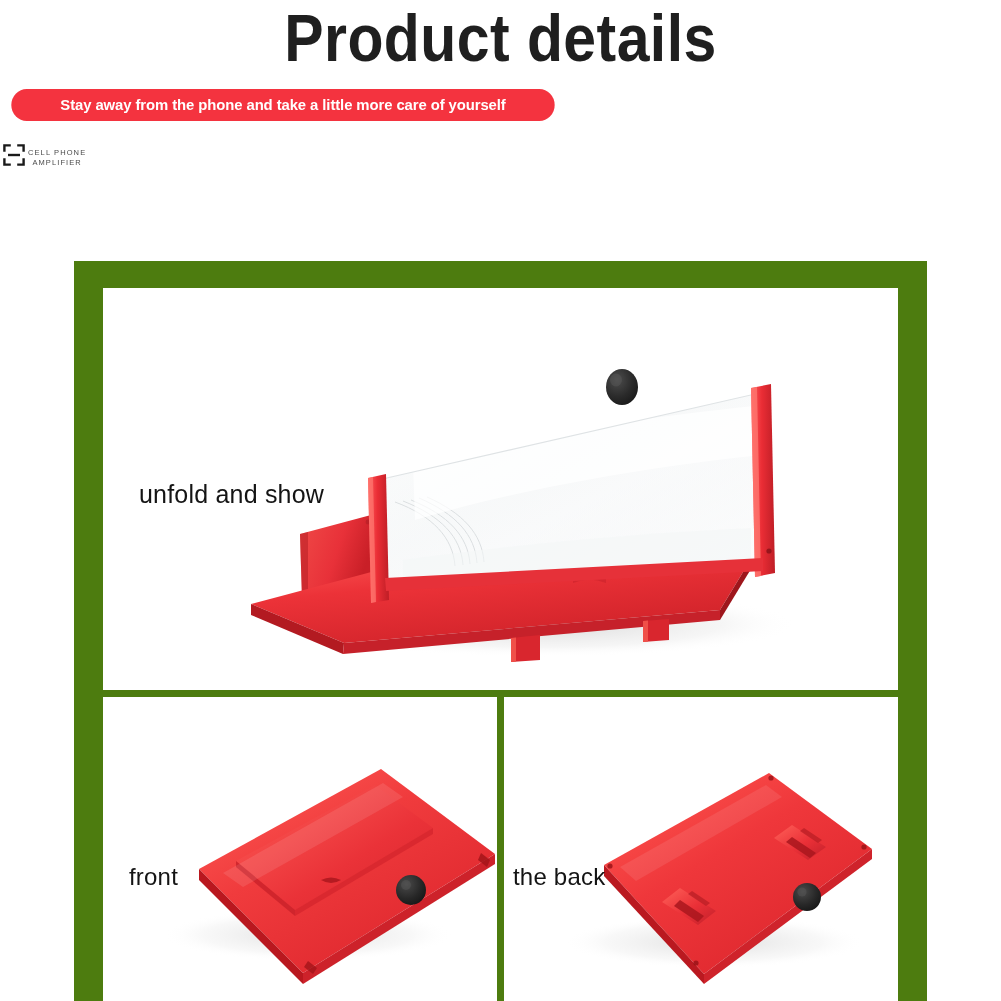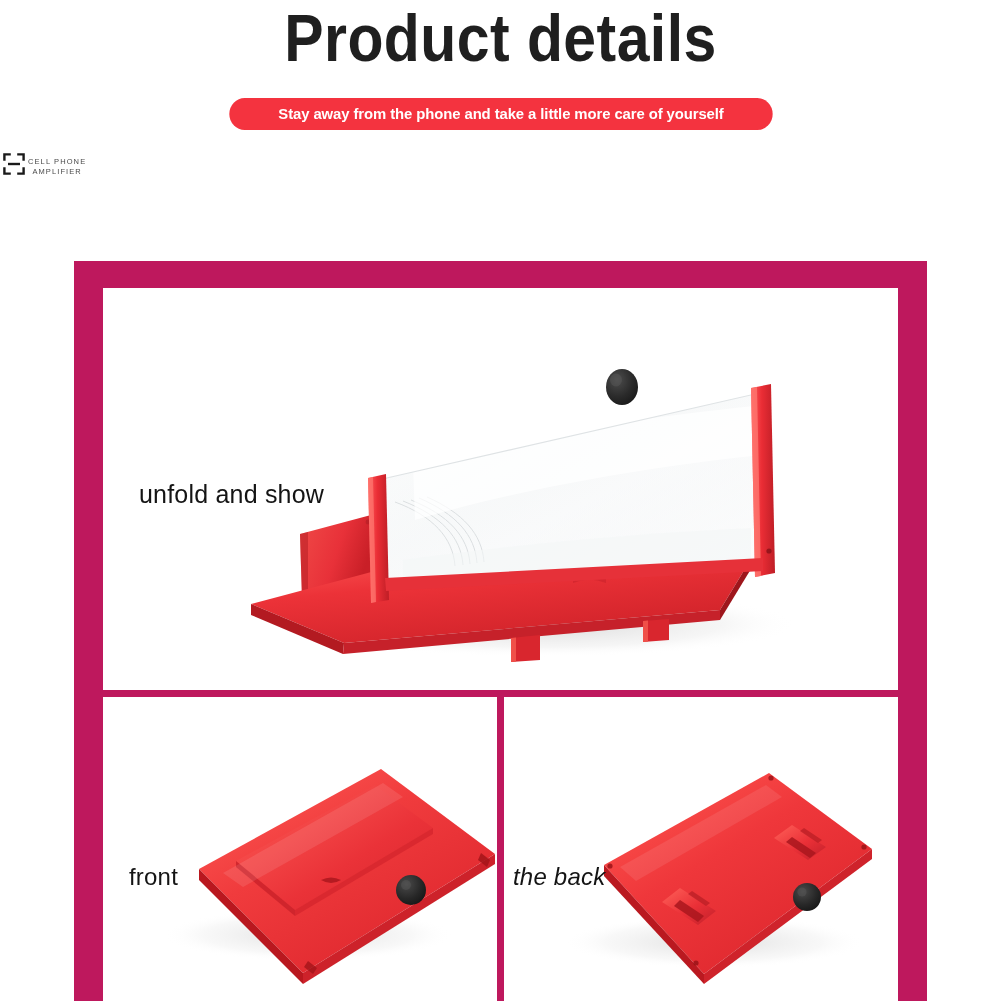--- a/index.html
+++ b/index.html
@@ -28,23 +28,22 @@
     font-size: 67px;
     line-height: 76px;
     font-weight: 700;
     color: #1f1f1f;
     letter-spacing: 0.5px;
     transform: scaleX(0.88);
     transform-origin: center center;
   }
 
   .tagline-wrap {
-    margin-top: 22px;
+    margin-top: 13px;
     display: flex;
-    justify-content: center;
   }
 
   .tagline-badge {
     background: #f4333f;
     color: #ffffff;
     border-radius: 999px;
     height: 32px;
     min-width: 566px;
     display: flex;
     align-items: center;
@@ -81,21 +80,21 @@
     font-weight: 400;
   }
 
   
   .gallery {
     position: absolute;
     left: 74px;
     top: 261px;
     width: 853px;
     height: 740px;
-    background: #be185d;
+    background: #4d7c0f;
     padding: 27px 37px 0 29px;
   }
 
   .panel {
     background: #ffffff;
     position: relative;
     overflow: hidden;
   }
 
   .panel-hero {
@@ -121,21 +120,21 @@
     font-size: 25px;
     color: #141414;
     font-weight: 400;
     letter-spacing: 0.2px;
     white-space: nowrap;
     z-index: 8;
   }
 
   .caption-hero  { left: 36px;  top: 192px; }
   .caption-front { left: 26px;  top: 166px; font-size: 24px; }
-  .caption-back  { left: 9px;   top: 166px; font-size: 24px; font-style: italic; }
+  .caption-back  { left: 9px;   top: 166px; font-size: 24px; }
 
   .scene { position: absolute; inset: 0; }
   .scene svg { display: block; width: 100%; height: 100%; }
 </style>
 </head>
 <body>
 
 <div class="header">
 
   <div class="page-title">Product details</div>

